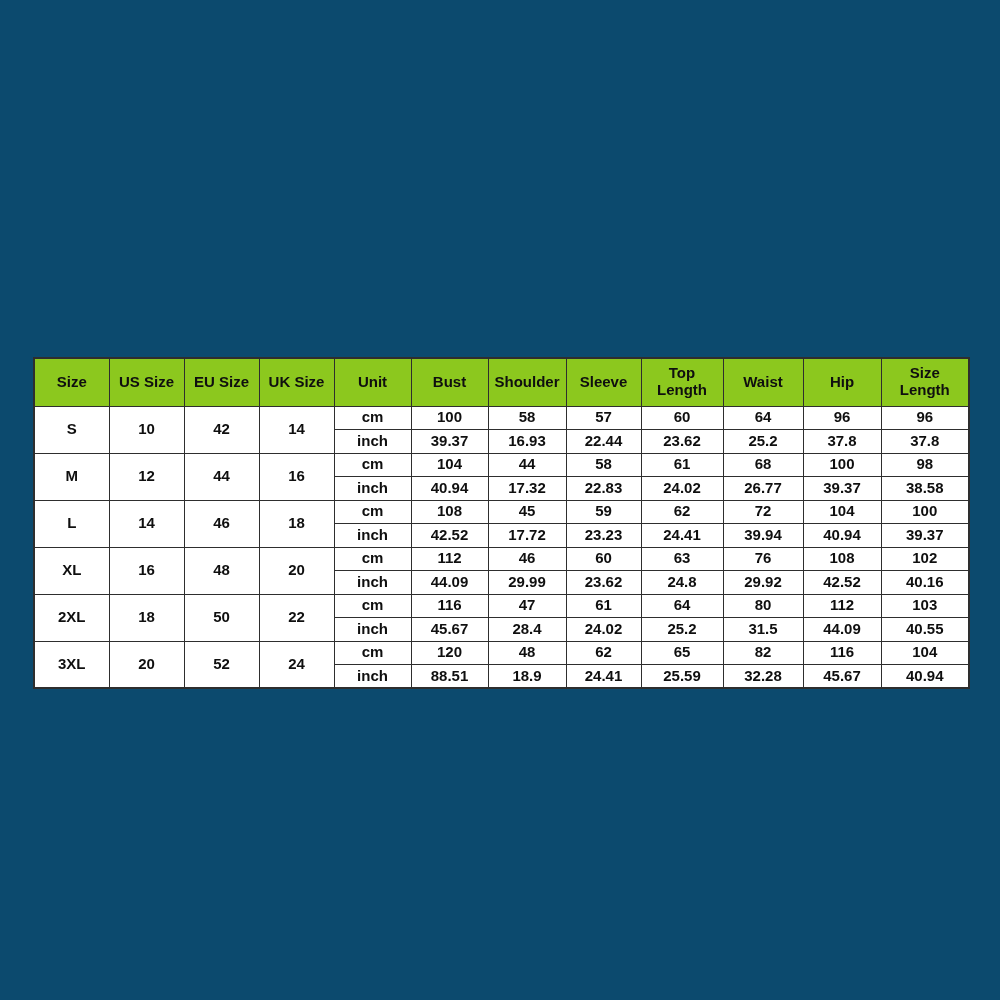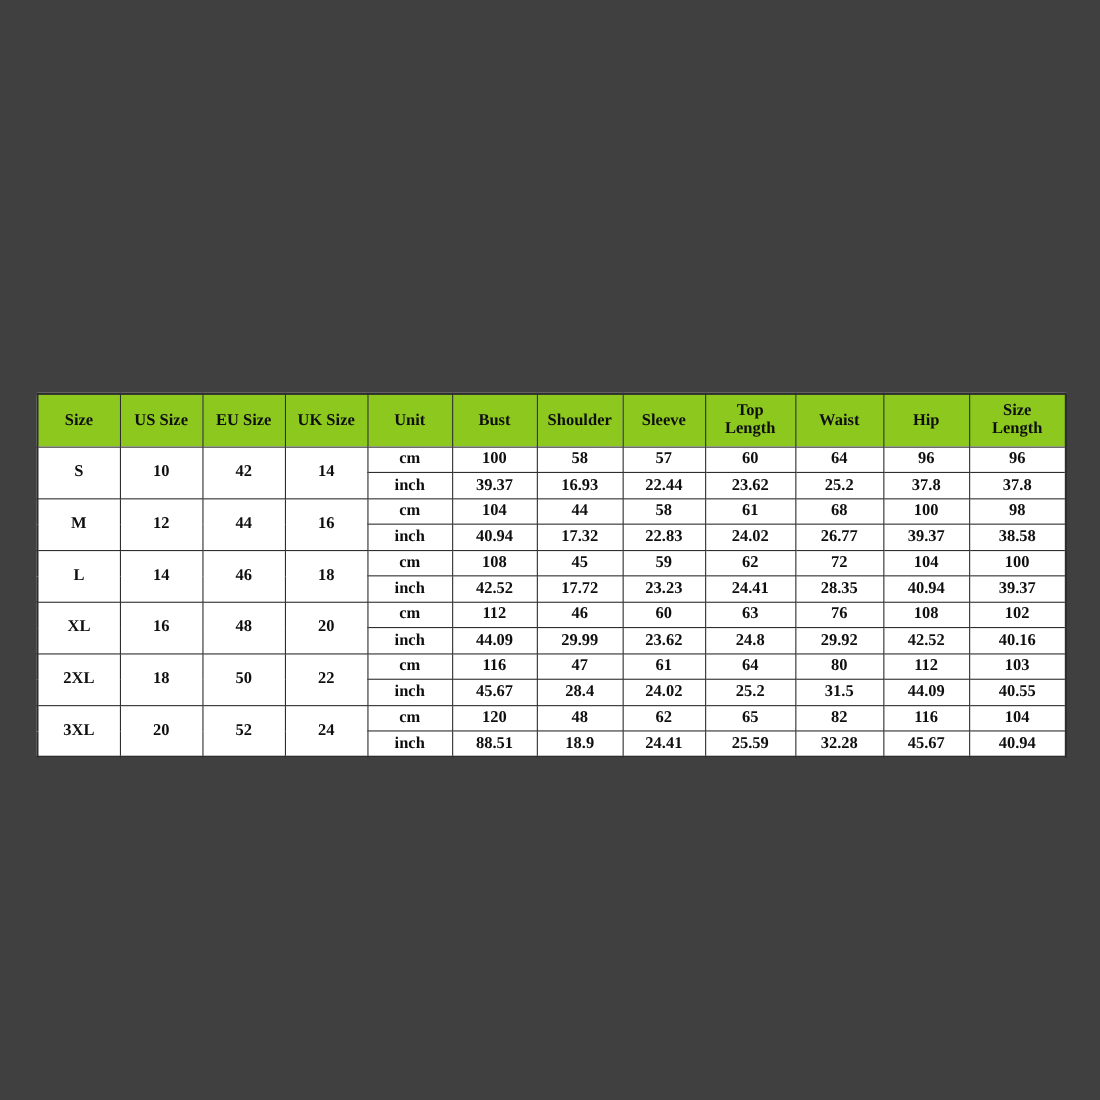--- a/index.html
+++ b/index.html
@@ -9,23 +9,22 @@
     padding: 0;
     width: 1000px;
     height: 1000px;
     background: #ffffff;
     font-family: "Liberation Sans", "DejaVu Sans", sans-serif;
   }
   #page {
     position: relative;
     width: 1000px;
     height: 1000px;
-    background: #404040;
+    background: #0c4a6e;
     overflow: hidden;
-    font-family: Liberation Serif, serif;
   }
   #chart-wrap {
     position: absolute;
     left: 33px;
     top: 357px;
     width: 935px;
   }
   table.size-chart {
     border-collapse: collapse;
     table-layout: fixed;
@@ -185,21 +184,21 @@
             <td>72</td>
             <td>104</td>
             <td>100</td>
           </tr>
           <tr>
             <td class="unit-cell">inch</td>
             <td>42.52</td>
             <td>17.72</td>
             <td>23.23</td>
             <td>24.41</td>
-            <td>28.35</td>
+            <td>39.94</td>
             <td>40.94</td>
             <td>39.37</td>
           </tr>
           <tr>
             <td class="size-label" rowspan="2">XL</td>
             <td class="us-size" rowspan="2">16</td>
             <td class="eu-size" rowspan="2">48</td>
             <td class="uk-size" rowspan="2">20</td>
             <td class="unit-cell">cm</td>
             <td>112</td>

